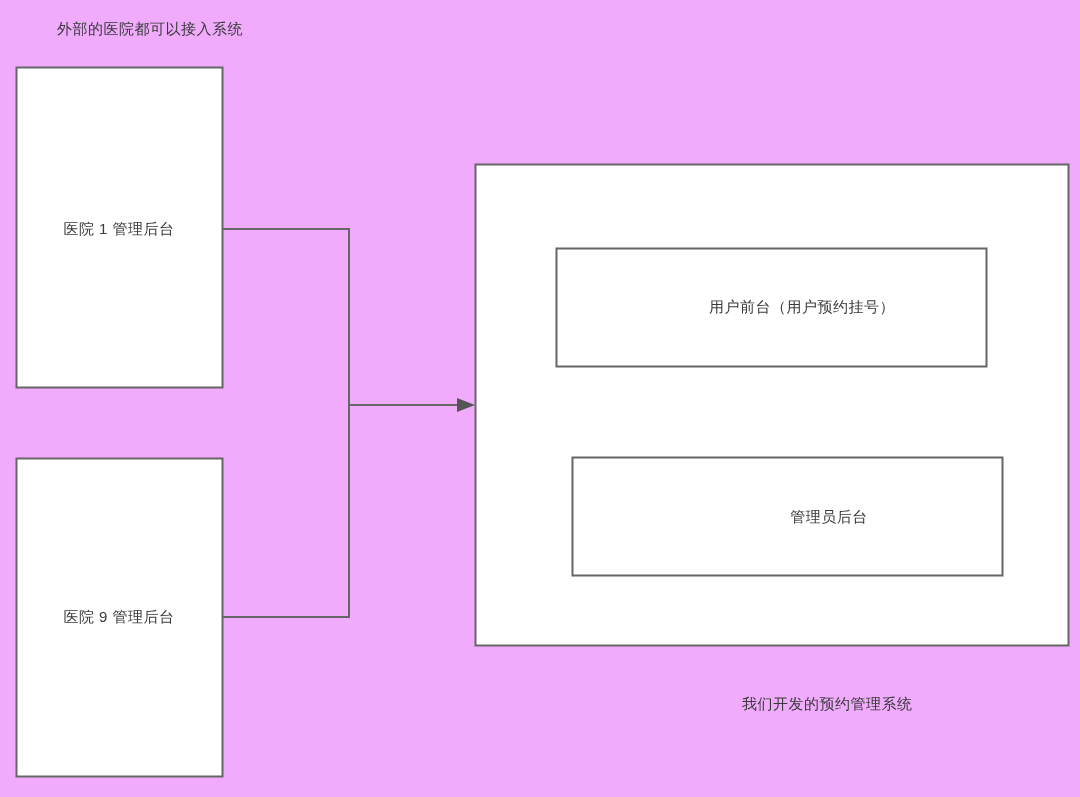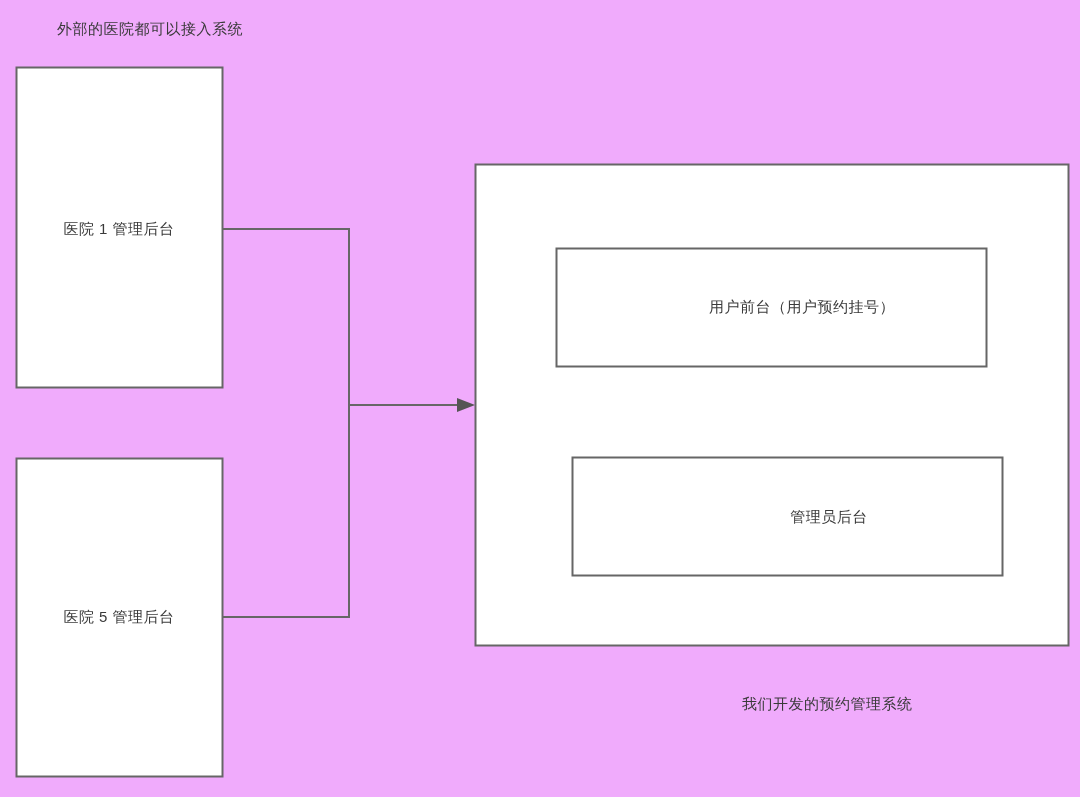--- a/index.html
+++ b/index.html
@@ -74,21 +74,21 @@
 
     <line x1="349" y1="405" x2="460" y2="405" stroke="#666666" stroke-width="2"></line>
 
     <polygon points="475,405 457,398 457,412" fill="#555555"></polygon>
   </svg>
 
   <div class="caption" id="label-top">外部的医院都可以接入系统</div>
 
   <div class="node-label" id="label-hospital1">医院 1 管理后台</div>
 
-  <div class="node-label" id="label-hospital2">医院 5 管理后台</div>
+  <div class="node-label" id="label-hospital2">医院 9 管理后台</div>
 
   <div class="node-label" id="label-user">用户前台（用户预约挂号）</div>
 
   <div class="node-label" id="label-admin">管理员后台</div>
 
   <div class="caption" id="label-bottom">我们开发的预约管理系统</div>
 
 </div>
 
 </body></html>

